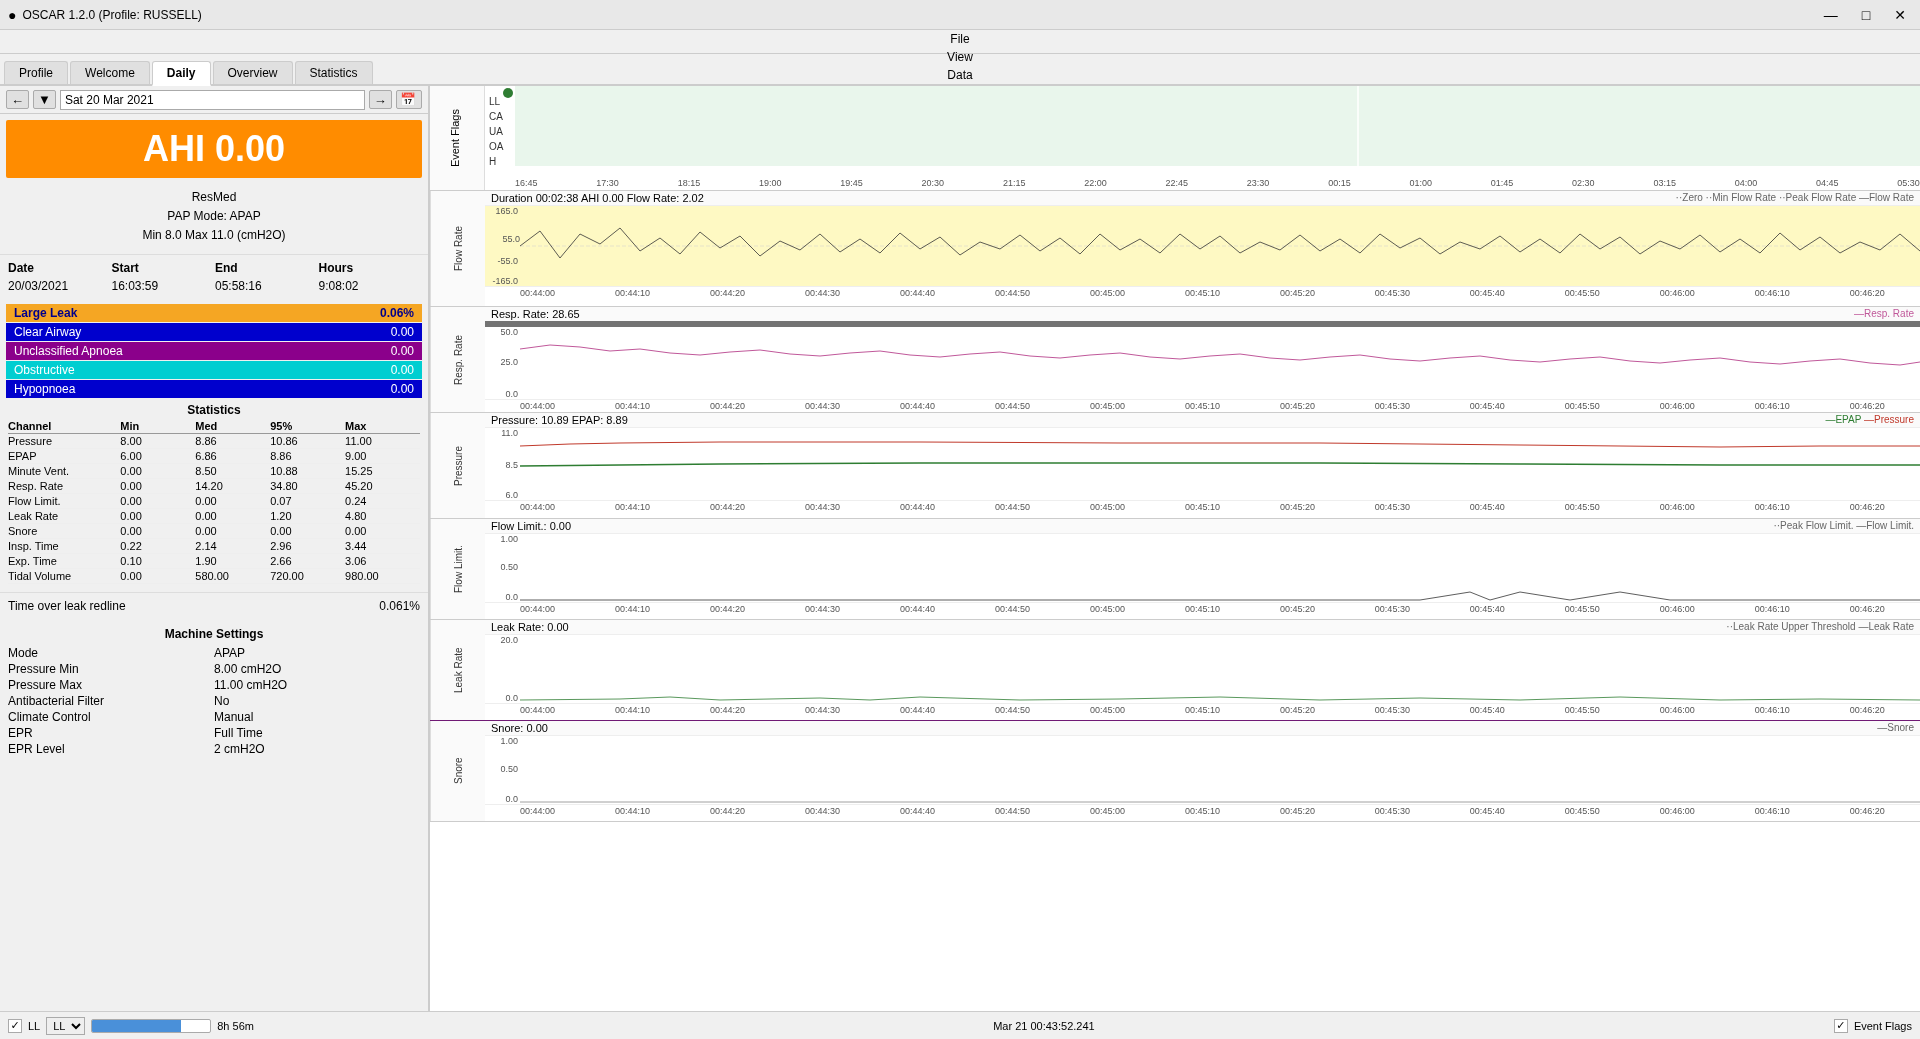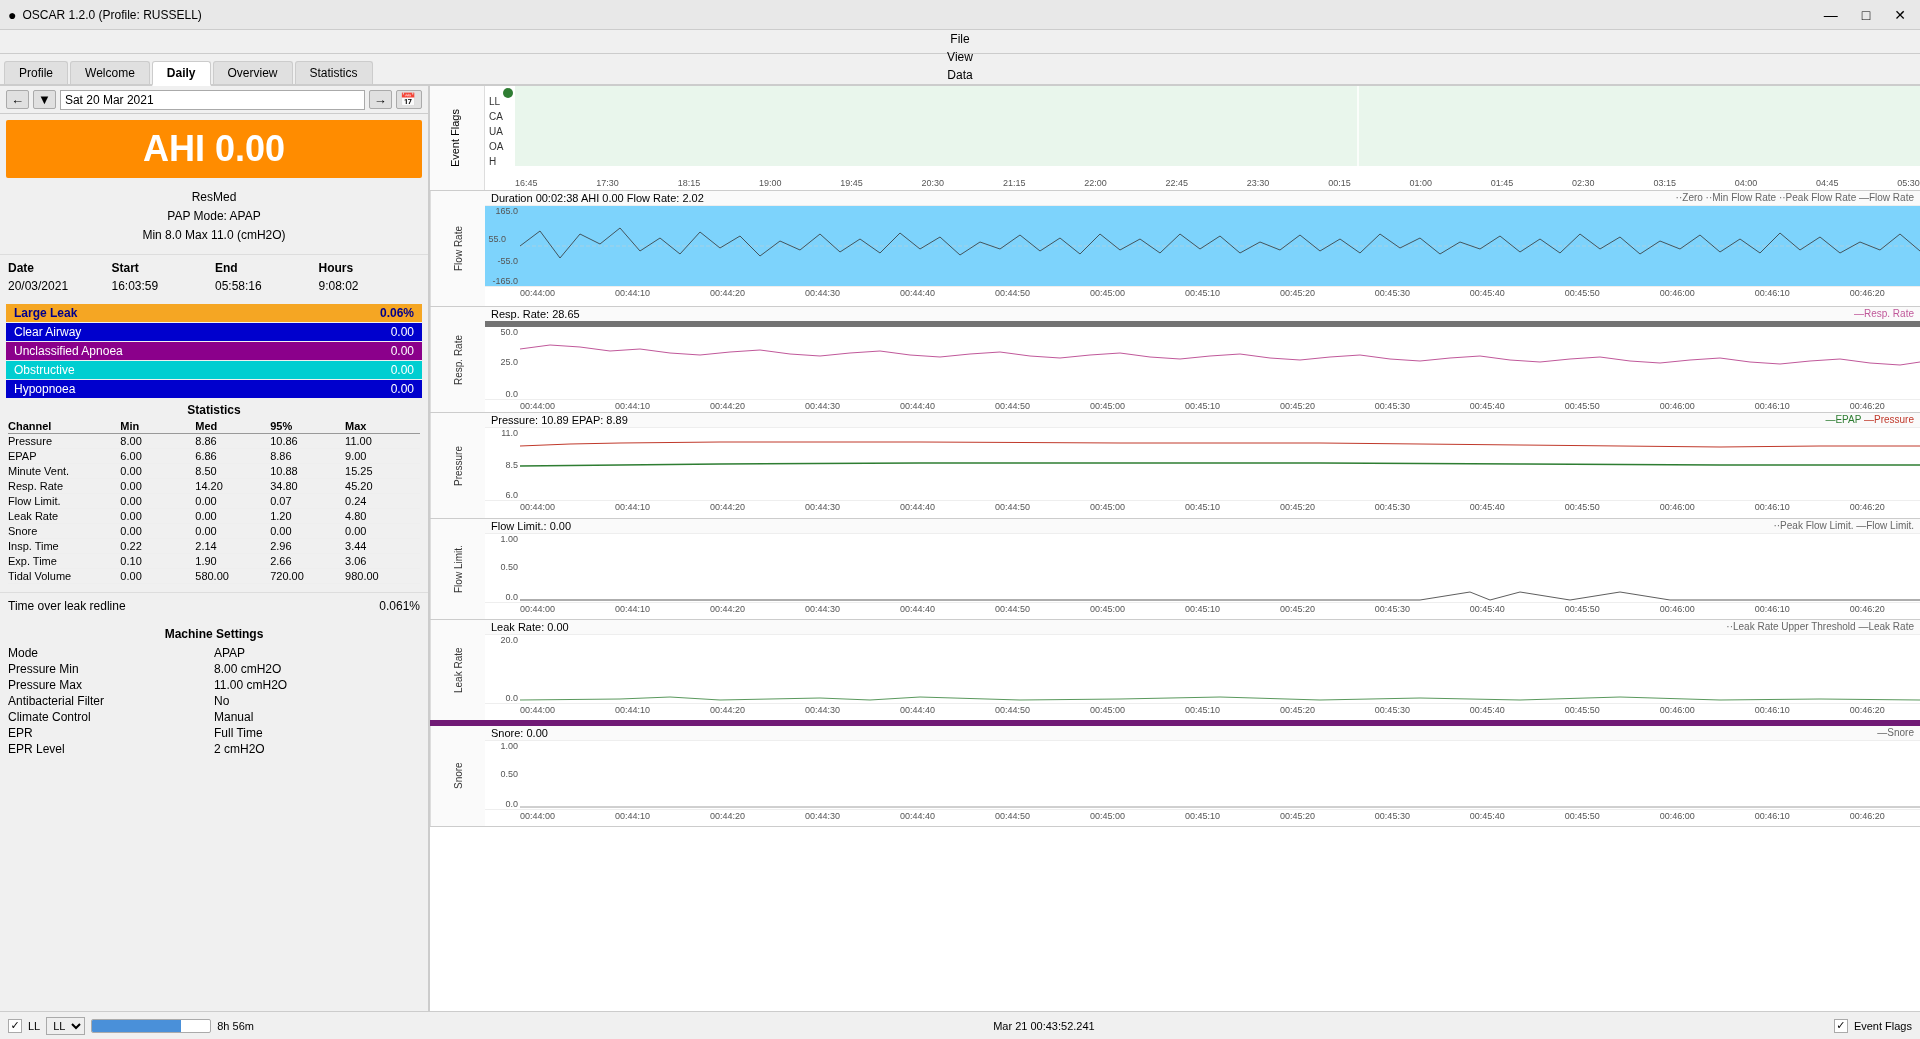--- a/index.html
+++ b/index.html
@@ -363,25 +363,25 @@
       </div>
     </div>
 
     <div class="chart-row" style="border-bottom:1px solid #ccc;">
       <div class="y-axis-label" style="height:115px;">Flow Rate</div>
       <div class="chart-content" style="height:115px; position:relative;">
         <div class="chart-info-bar" style="display:flex; justify-content:space-between; padding:1px 6px; font-size:11px; background:#fafafa; border-bottom:1px solid #eee;">
           <span>Duration 00:02:38 AHI 0.00 Flow Rate: 2.02</span>
           <span style="color:#666; font-size:10px;">··Zero ··Min Flow Rate ··Peak Flow Rate —Flow Rate</span>
         </div>
-        <div style="position:relative; height:80px; background:#7dd3fc;">
+        <div style="position:relative; height:80px; background:#fef9c3;">
 
           <div style="position:absolute; left:0; top:0; width:35px; height:80px; font-size:9px; color:#555;">
             <span style="position:absolute; top:0; right:2px;">165.0</span>
-            <span style="position:absolute; top:28px; right:14px;">55.0</span>
+            <span style="position:absolute; top:28px; right:0;">55.0</span>
             <span style="position:absolute; top:50px; right:2px;">-55.0</span>
             <span style="position:absolute; bottom:0; right:2px;">-165.0</span>
           </div>
           <svg style="position:absolute; left:35px; top:0; right:0; height:80px; width:calc(100% - 35px);">
 
             <line x1="0" y1="40" x2="100%" y2="40" stroke="#ccc" stroke-width="0.5" stroke-dasharray="4,2"></line>
 
             <polyline points="0,40 20,25 40,52 60,28 80,38 100,22 120,45 140,32 160,48 180,26 200,42 220,30 240,50 260,35 280,44 300,28 320,46 340,33 360,47 380,27 400,43 420,31 440,49 460,36 480,43 500,29 520,45 540,32 560,48 580,28 600,44 620,33 640,47 660,28 680,43 700,30 720,47 740,36 760,44 780,29 800,45 820,33 840,47 860,28 880,42 900,32 920,48 940,36 960,43 980,30 1000,46 1020,33 1040,47 1060,28 1080,43 1100,31 1120,48 1140,35 1160,43 1180,29 1200,46 1220,33 1240,47 1260,27 1280,44 1300,31 1320,47 1340,36 1360,44 1380,28 1400,45" stroke="#333" stroke-width="0.8" fill="none"></polyline>
           </svg>
         </div>
@@ -514,21 +514,21 @@
             <span>00:45:30</span>
             <span>00:45:40</span>
             <span>00:45:50</span>
             <span>00:46:00</span>
             <span>00:46:10</span>
             <span>00:46:20</span>
         </div>
       </div>
     </div>
 
-    <div class="chart-row" style="border-bottom:6px solid #701a75;justify-content:center;">
+    <div class="chart-row" style="border-bottom:1px solid #701a75;justify-content:center;">
       <div class="y-axis-label" style="height:100px;">Leak Rate</div>
       <div class="chart-content" style="height:100px; position:relative;">
         <div class="chart-info-bar" style="display:flex; justify-content:space-between; padding:1px 6px; font-size:11px; background:#fafafa; border-bottom:1px solid #eee;">
           <span>Leak Rate: 0.00</span>
           <span style="color:#666; font-size:10px;">··Leak Rate Upper Threshold —Leak Rate</span>
         </div>
         <div style="position:relative; height:68px; background:white;">
           <div style="position:absolute; left:0; top:0; width:35px; height:68px; font-size:9px; color:#555;">
             <span style="position:absolute; top:0; right:2px;">20.0</span>
             <span style="position:absolute; bottom:0; right:2px;">0.0</span>

